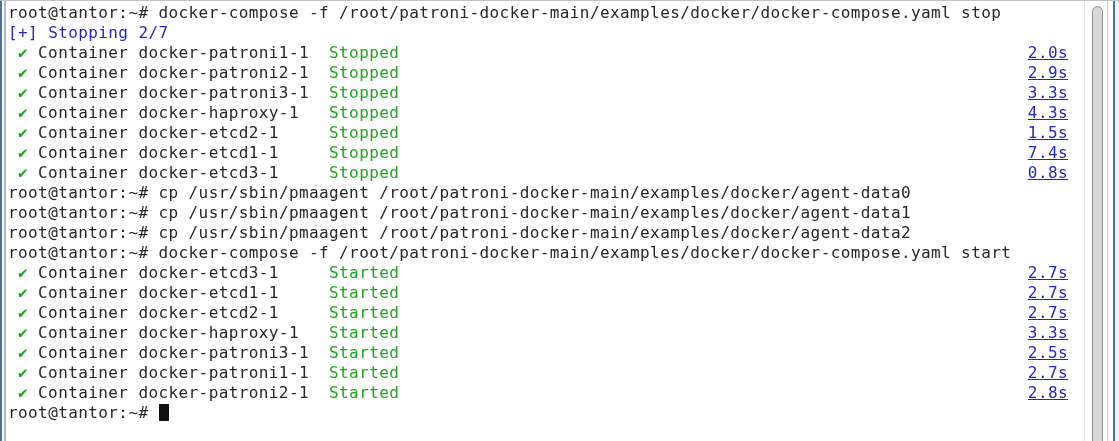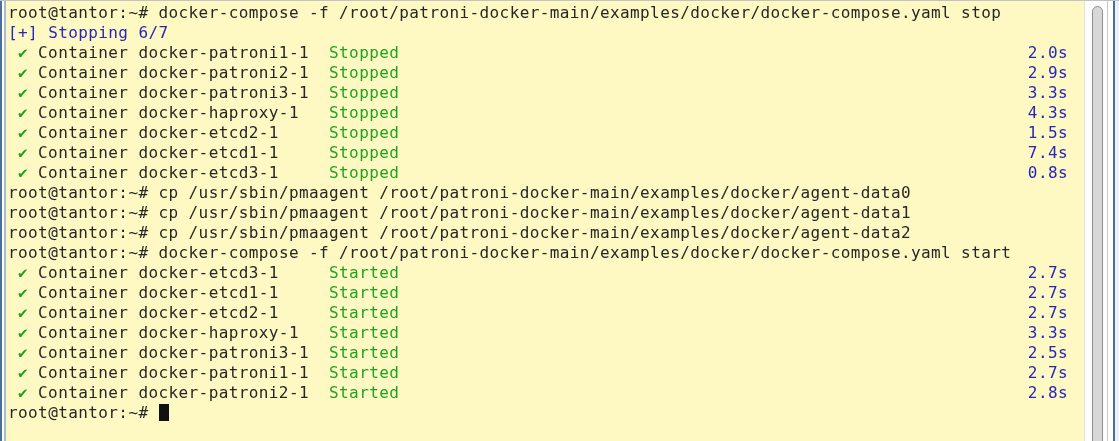--- a/index.html
+++ b/index.html
@@ -1,19 +1,19 @@
 <!DOCTYPE html>
 <html style="--fg: #262626; --green: #1ea41e; --blue: #2626b8; --border-blue: #4a6f9b;"><head>
 <meta charset="utf-8">
 <style>
   html,body{margin:0;padding:0;background:#9a9a9a;}
   .window{
     width:1119px;height:441px;
     box-sizing:border-box;
-    background:#fef9c3;
+    background:#ffffff;
     border-top:1px solid #c2c2c2;
     display:flex;flex-direction:row;
     overflow:hidden;
     font-family:"DejaVu Sans Mono","Liberation Mono",monospace;
   }
   .edge{flex:0 0 auto;height:100%;}
   .edge-left-dark{width:2px;background:var(--border-blue,#4a6f9b);}
   .edge-left-white{width:2px;background:#ffffff;}
   .edge-left-pale{width:2px;background:#a8bccf;}
   .edge-right-white{width:6px;background:#ffffff;border-left:1px solid #c9c9c9;box-sizing:border-box;}
@@ -28,21 +28,21 @@
     letter-spacing:0.4px;
     color:var(--fg,#262626);
     overflow:hidden;
   }
   .line{display:flex;height:20px;align-items:flex-start;}
   .seg{white-space:pre;}
   .c-default{color:var(--fg,#262626);}
   .c-green{color:var(--green,#1ea41e);}
   .c-blue{color:var(--blue,#2626b8);}
   .fixedw{display:inline-block;width:10px;overflow:visible;}
-  .time{margin-left:auto;}
+  .time{margin-left:auto;text-decoration:underline;}
   .cursor{
     display:inline-block;width:10px;height:17px;margin-top:1px;
     background:#111111;
   }
   .scrollbar{
     flex:0 0 23px;height:100%;
     background:#fdfdfd;
     border-left:1px solid #e3e3e3;
     box-sizing:border-box;
     position:relative;
@@ -61,21 +61,21 @@
 <div class="window">
   <div class="edge edge-left-dark"></div>
   <div class="edge edge-left-white"></div>
   <div class="edge edge-left-pale"></div>
 
   <div class="terminal">
       <div class="line">
         <span class="seg c-default">root@tantor:~# docker-compose -f /root/patroni-docker-main/examples/docker/docker-compose.yaml stop</span>
       </div>
       <div class="line">
-        <span class="seg c-blue">[+] Stopping 6/7</span>
+        <span class="seg c-blue">[+] Stopping 2/7</span>
       </div>
       <div class="line">
         <span class="seg c-default"> </span>
         <span class="seg c-green fixedw">✔</span>
         <span class="seg c-default"> Container docker-patroni1-1  </span>
         <span class="seg c-green">Stopped</span>
         <span class="seg c-blue time">2.0s</span>
       </div>
       <div class="line">
         <span class="seg c-default"> </span>

